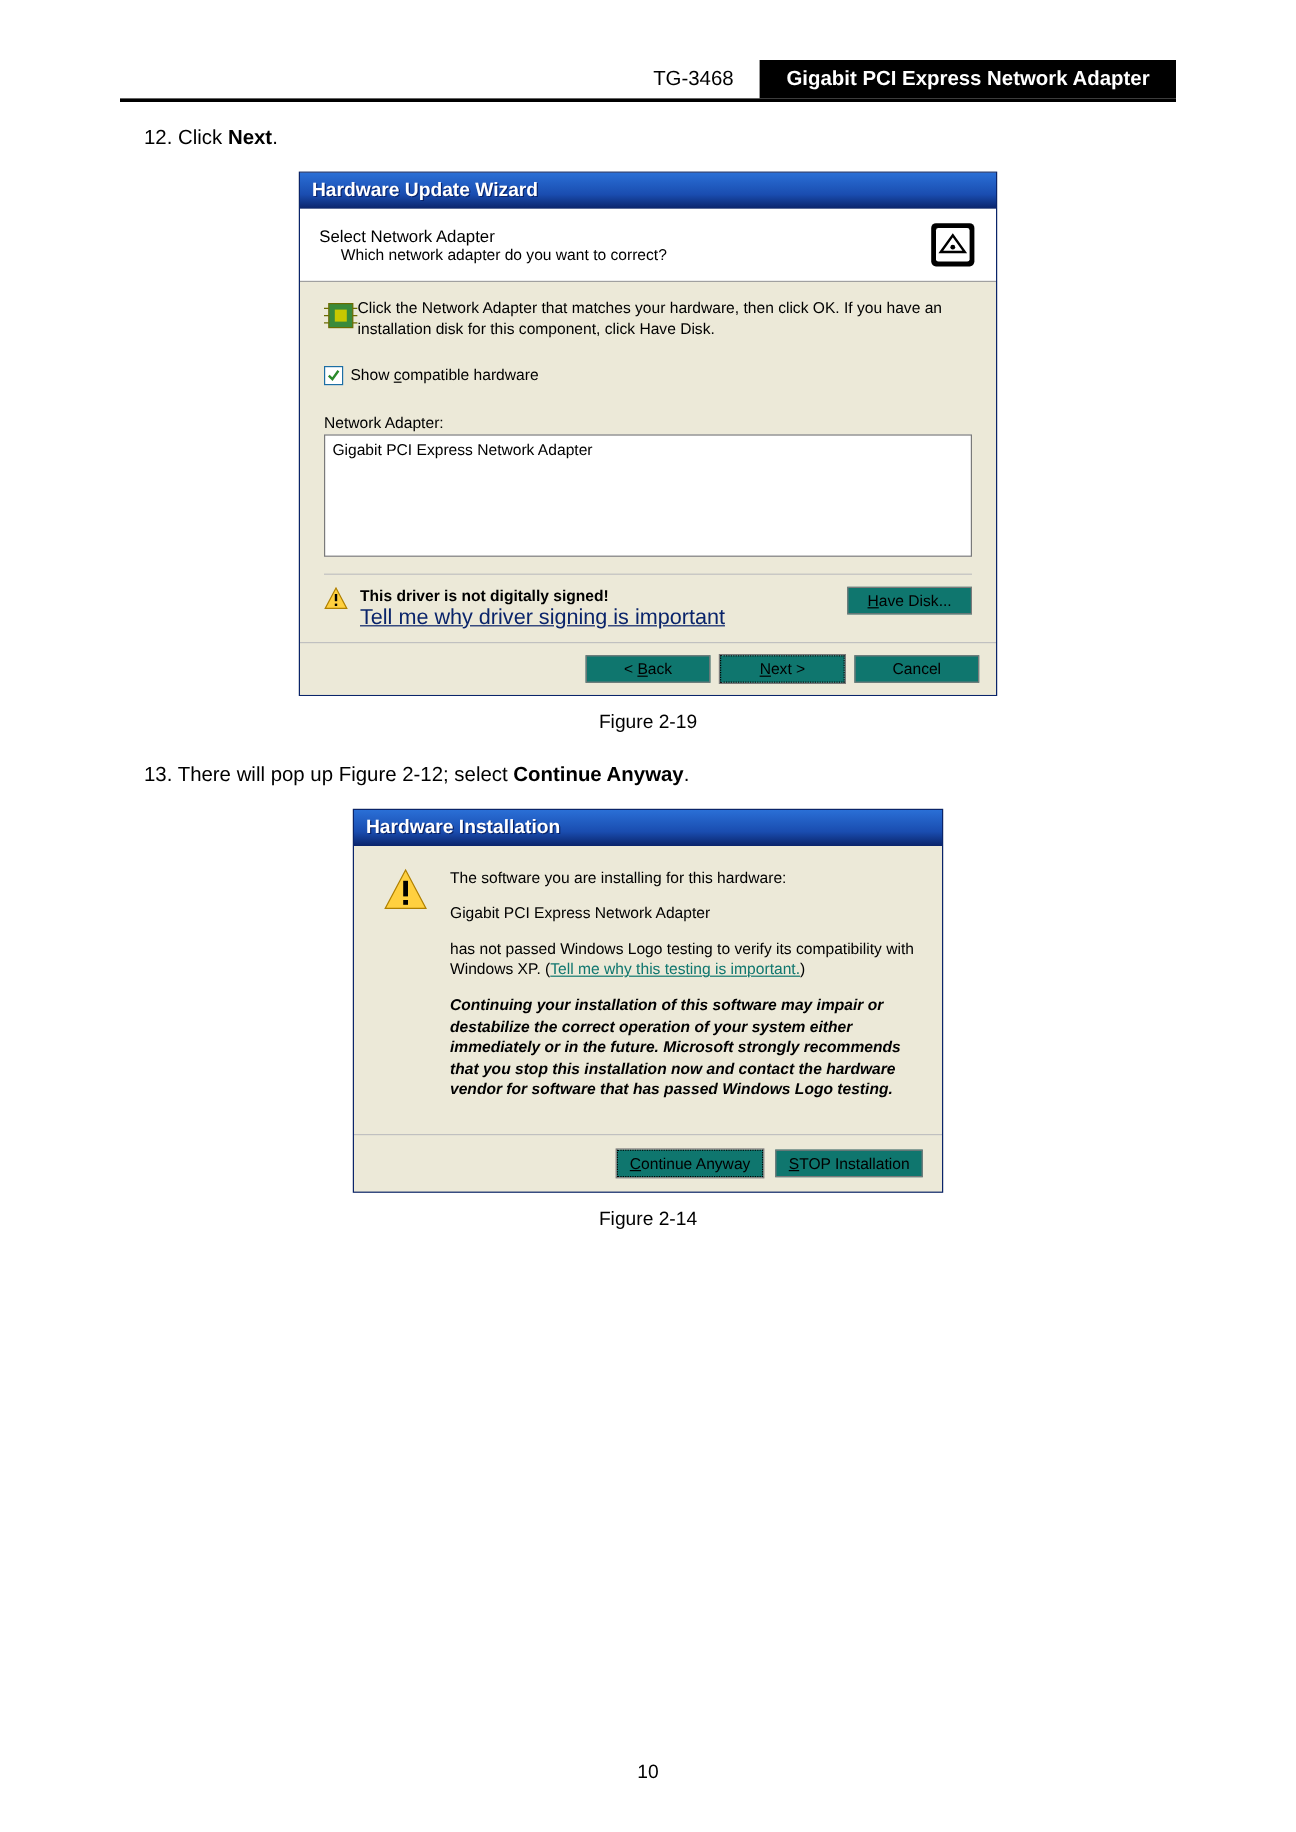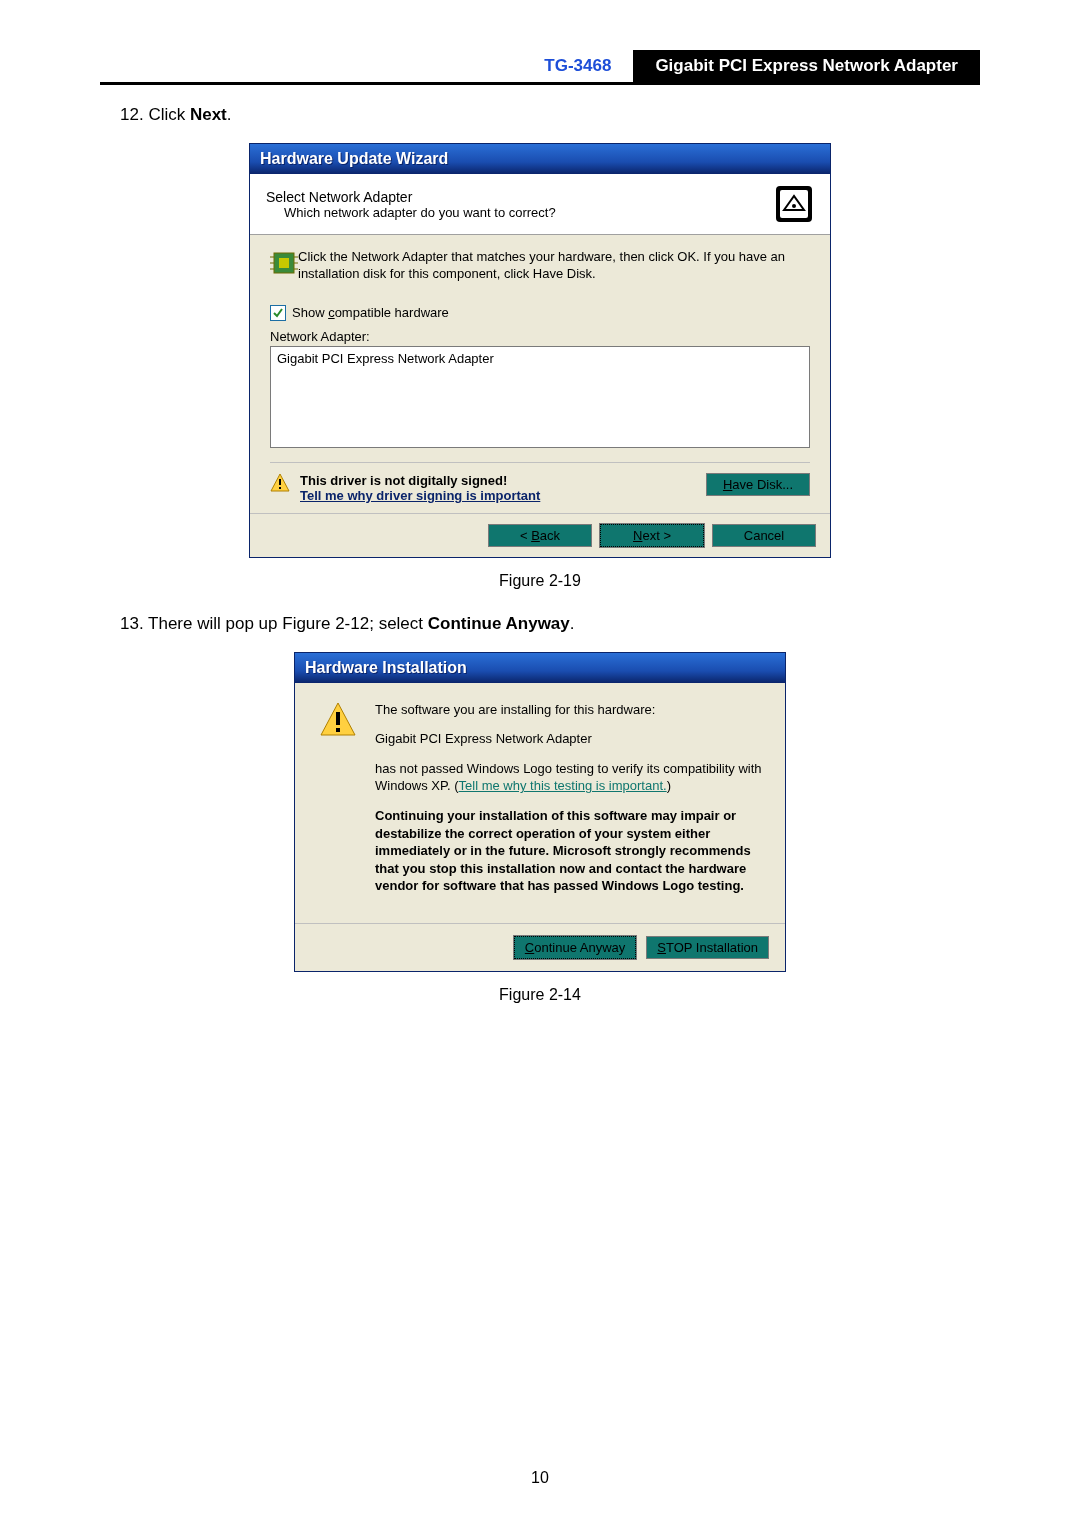--- a/index.html
+++ b/index.html
@@ -16,24 +16,24 @@
     box-sizing: border-box;
     padding: 50px 100px 40px 100px;
   }
   .header-bar {
     display: flex;
     justify-content: flex-end;
     border-bottom: 3px solid #000;
     margin-bottom: 20px;
   }
   .header-model {
-    font-weight: bold;
+    font-weight: normal;
     font-size: 17px;
     padding: 6px 22px;
-    color: #1d4ed8;
+    color: #000000;
   }
   .header-title {
     font-weight: bold;
     font-size: 17px;
     color: #fff;
     background: #000;
     padding: 6px 22px;
   }
   .step-line {
     font-size: 17px;
@@ -69,62 +69,62 @@
     justify-content: space-between;
     align-items: center;
   }
   .d1-header .txt-title { font-weight: normal; }
   .d1-header .txt-sub { margin-left: 18px; font-size: 13px; }
   .d1-header .header-icon { width: 40px; height: 40px; }
   .d1-body { padding: 14px 20px 10px 20px; }
   .info-row { display: flex; align-items: flex-start; gap: 0; margin-bottom: 22px; }
   .chip-icon { width: 28px; height: 28px; flex-shrink: 0; }
   .info-text { font-size: 13px; line-height: 1.3; }
-  .chk-row { display: flex; align-items: center; gap: 6px; font-size: 13px; margin-bottom: 8px; }
+  .chk-row { display: flex; align-items: center; gap: 6px; font-size: 13px; margin-bottom: 24px; }
   .chk {
     width: 14px; height: 14px; border: 1px solid #1c6ea4; background: #fff;
     display: inline-flex; align-items: center; justify-content: center;
   }
   .chk svg { width: 12px; height: 12px; }
   .listlabel { font-size: 13px; margin-bottom: 2px; }
   .listbox {
     background: #fff; border: 1px solid #7a7a7a; height: 92px;
     padding: 4px 6px; font-size: 13px;
   }
   .listitem { background: #fff; }
   .warn-row {
     display: flex; align-items: flex-start; gap: 10px; margin-top: 14px;
     border-top: 1px solid #c0c0c0; padding-top: 10px;
     justify-content: space-between;
   }
   .warn-left { display: flex; gap: 10px; align-items: flex-start; }
   .warn-icon { width: 20px; height: 20px; flex-shrink: 0; }
   .warn-title { font-weight: bold; font-size: 13px; }
-  .link { color: #0a246a; text-decoration: underline; font-size: 13px; cursor: pointer; font-weight: bold; }
+  .link { color: #0a246a; text-decoration: underline; font-size: 18px; cursor: pointer; }
   .d1-footer {
     background: #ece9d8; border-top: 1px solid #c0c0c0;
     display: flex; justify-content: flex-end; gap: 8px;
     padding: 10px 14px;
   }
   .btn {
     min-width: 82px; padding: 3px 10px; font-size: 13px;
     background: #0f766e; border: 1px solid #7a7a7a; text-align: center;
     cursor: pointer;
   }
   .btn.default { border: 1px dotted #000; outline: 1px solid #7a7a7a; }
 
   .figure-caption { text-align: center; font-size: 16px; margin: 14px 0 24px 0; }
 
   
   .d2 { width: 490px; }
   .d2-body { padding: 18px 20px 16px 24px; display: flex; gap: 18px; justify-content: center; }
   .big-warn { width: 38px; height: 38px; flex-shrink: 0; }
   .d2-text { font-size: 13px; line-height: 1.35; }
   .d2-text p { margin: 0 0 12px 0; }
-  .d2-text .bold { font-weight: bold; }
+  .d2-text .bold { font-weight: bold; font-style: italic; }
   .d2-text .inline-link { color: #0f766e; text-decoration: underline; cursor: pointer; }
   .d2-footer {
     border-top: 1px solid #c0c0c0;
     display: flex; justify-content: flex-end; gap: 10px;
     padding: 12px 16px;
   }
 
   .page-number {
     position: absolute; bottom: 40px; left: 0; right: 0;
     text-align: center; font-size: 16px;

